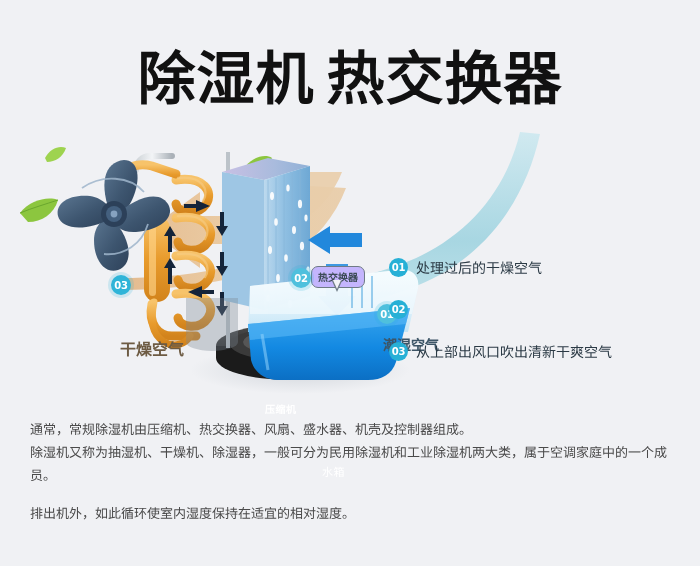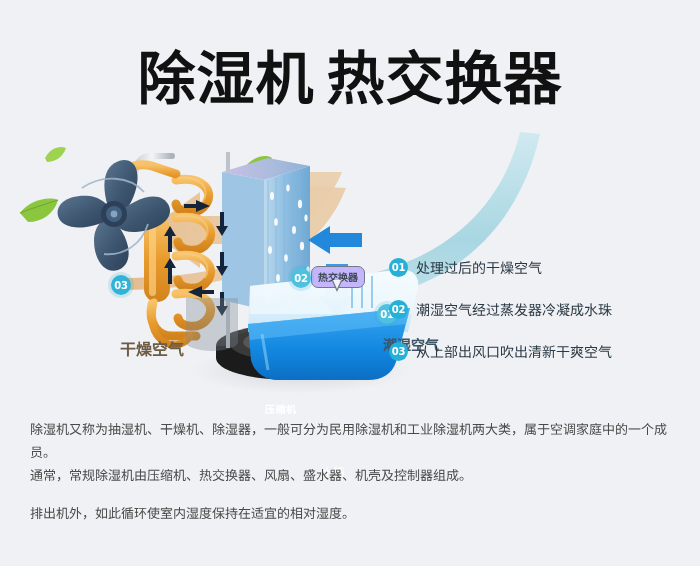--- a/index.html
+++ b/index.html
@@ -359,28 +359,27 @@
     <div class="badge badge-01">01</div>
   </div>
 
   <div id="legend">
     <div class="legend-row">
       <span class="legend-num">01</span>
       <span class="legend-text">处理过后的干燥空气</span>
     </div>
     <div class="legend-row">
       <span class="legend-num">02</span>
-      <span class="legend-text">潮湿空气经过蒸发器冷凝成水珠</span>
     </div>
     <div class="legend-row">
       <span class="legend-num">03</span>
       <span class="legend-text">从上部出风口吹出清新干爽空气</span>
     </div>
   </div>
 
   <div id="desc">
+    <p>通常，常规除湿机由压缩机、热交换器、风扇、盛水器、机壳及控制器组成。</p>
     <p>除湿机又称为抽湿机、干燥机、除湿器，一般可分为民用除湿机和工业除湿机两大类，属于空调家庭中的一个成员。</p>
-    <p>通常，常规除湿机由压缩机、热交换器、风扇、盛水器、机壳及控制器组成。</p>
     <div class="gap"></div>
     <p>排出机外，如此循环使室内湿度保持在适宜的相对湿度。</p>
   </div>
 
 </div>
 
 </body></html>

